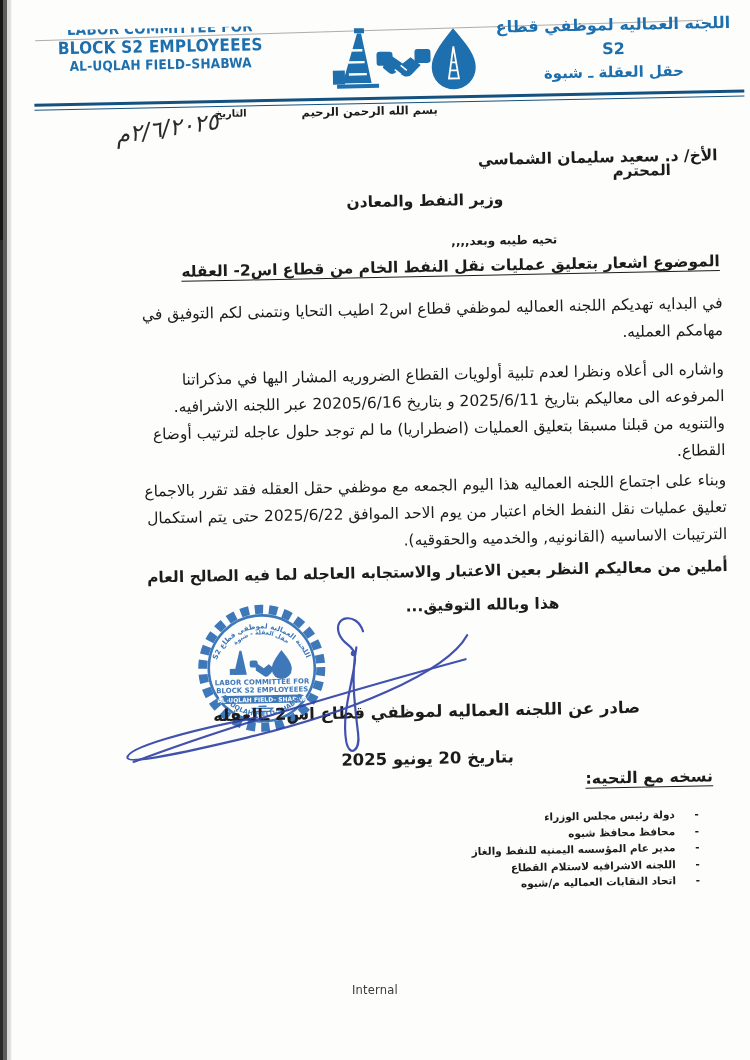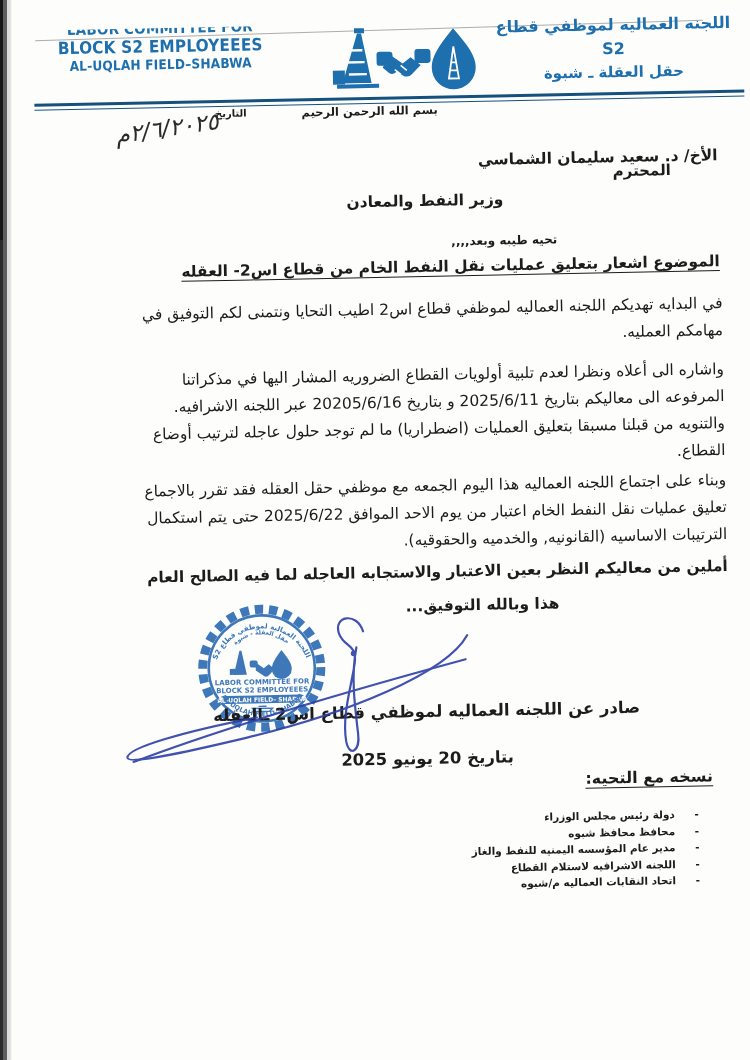--- a/index.html
+++ b/index.html
@@ -214,13 +214,14 @@
           <span class="dash">-</span>
           <span>اللجنه الاشرافيه لاستلام القطاع</span>
         </div>
       <div class="cc-item">
           <span class="dash">-</span>
           <span>اتحاد النقابات العماليه م/شبوه</span>
         </div>
     </div>
   </div>
 
+  <div class="footer">Internal</div>
 </div>
 
 </body></html>

